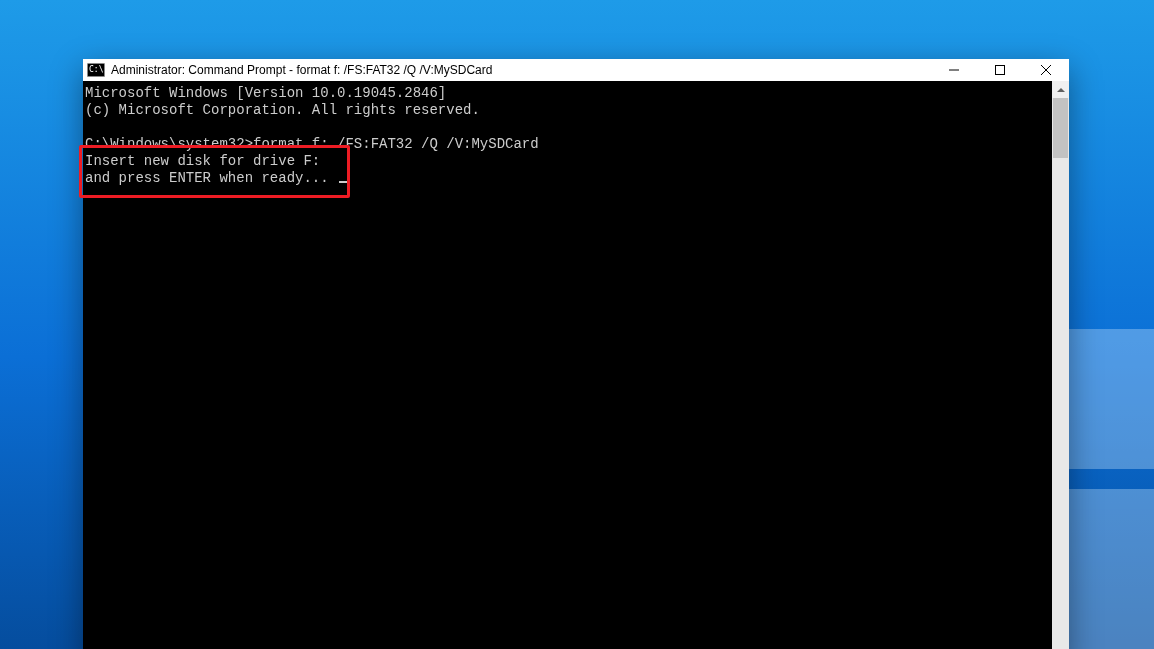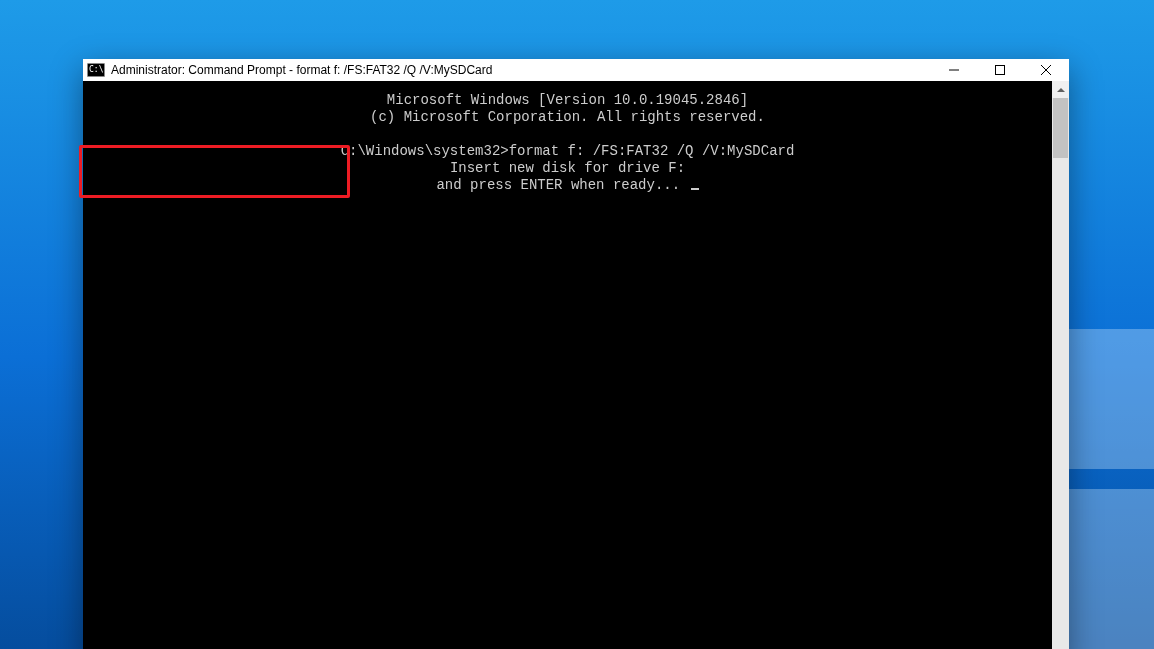--- a/index.html
+++ b/index.html
@@ -24,22 +24,22 @@
   .tb-icon::after{content:"C:\\";color:#fff;font:8px/12px Consolas,monospace;
     position:absolute;left:1px;top:0;}
   .tb-title{flex:0 0 auto;white-space:nowrap}
   .tb-spacer{flex:1 1 auto}
   .tb-btn{width:46px;height:22px;display:flex;align-items:center;
     justify-content:center;color:#000}
   .tb-btn svg{width:10px;height:10px;stroke:#000;stroke-width:1;fill:none}
 
   .client{position:absolute;left:0;top:22px;right:0;bottom:0;}
   .console{position:absolute;left:0;top:0;right:17px;bottom:0;background:#000;}
-  .console pre{margin:7px;padding:4px 12px;color:#cccccc;
-    font:14px/17px Consolas,"Courier New",monospace;white-space:pre;text-align:center;}
+  .console pre{margin:0;padding:4px 2px;color:#cccccc;
+    font:14px/17px Consolas,"Courier New",monospace;white-space:pre;}
   .cursor{display:inline-block;width:8px;height:2px;background:#ccc;
     vertical-align:-1px;margin-left:2px;}
 
   
   .vscroll{position:absolute;top:0;right:0;bottom:0;width:17px;
     background:#f0f0f0;display:flex;flex-direction:column;}
   .vscroll .arrow{height:17px;display:flex;align-items:center;
     justify-content:center;background:#f0f0f0}
   .vscroll .arrow svg{width:8px;height:8px;fill:#606060}
   .vscroll .track{flex:1;background:#e8e8e8;position:relative}

